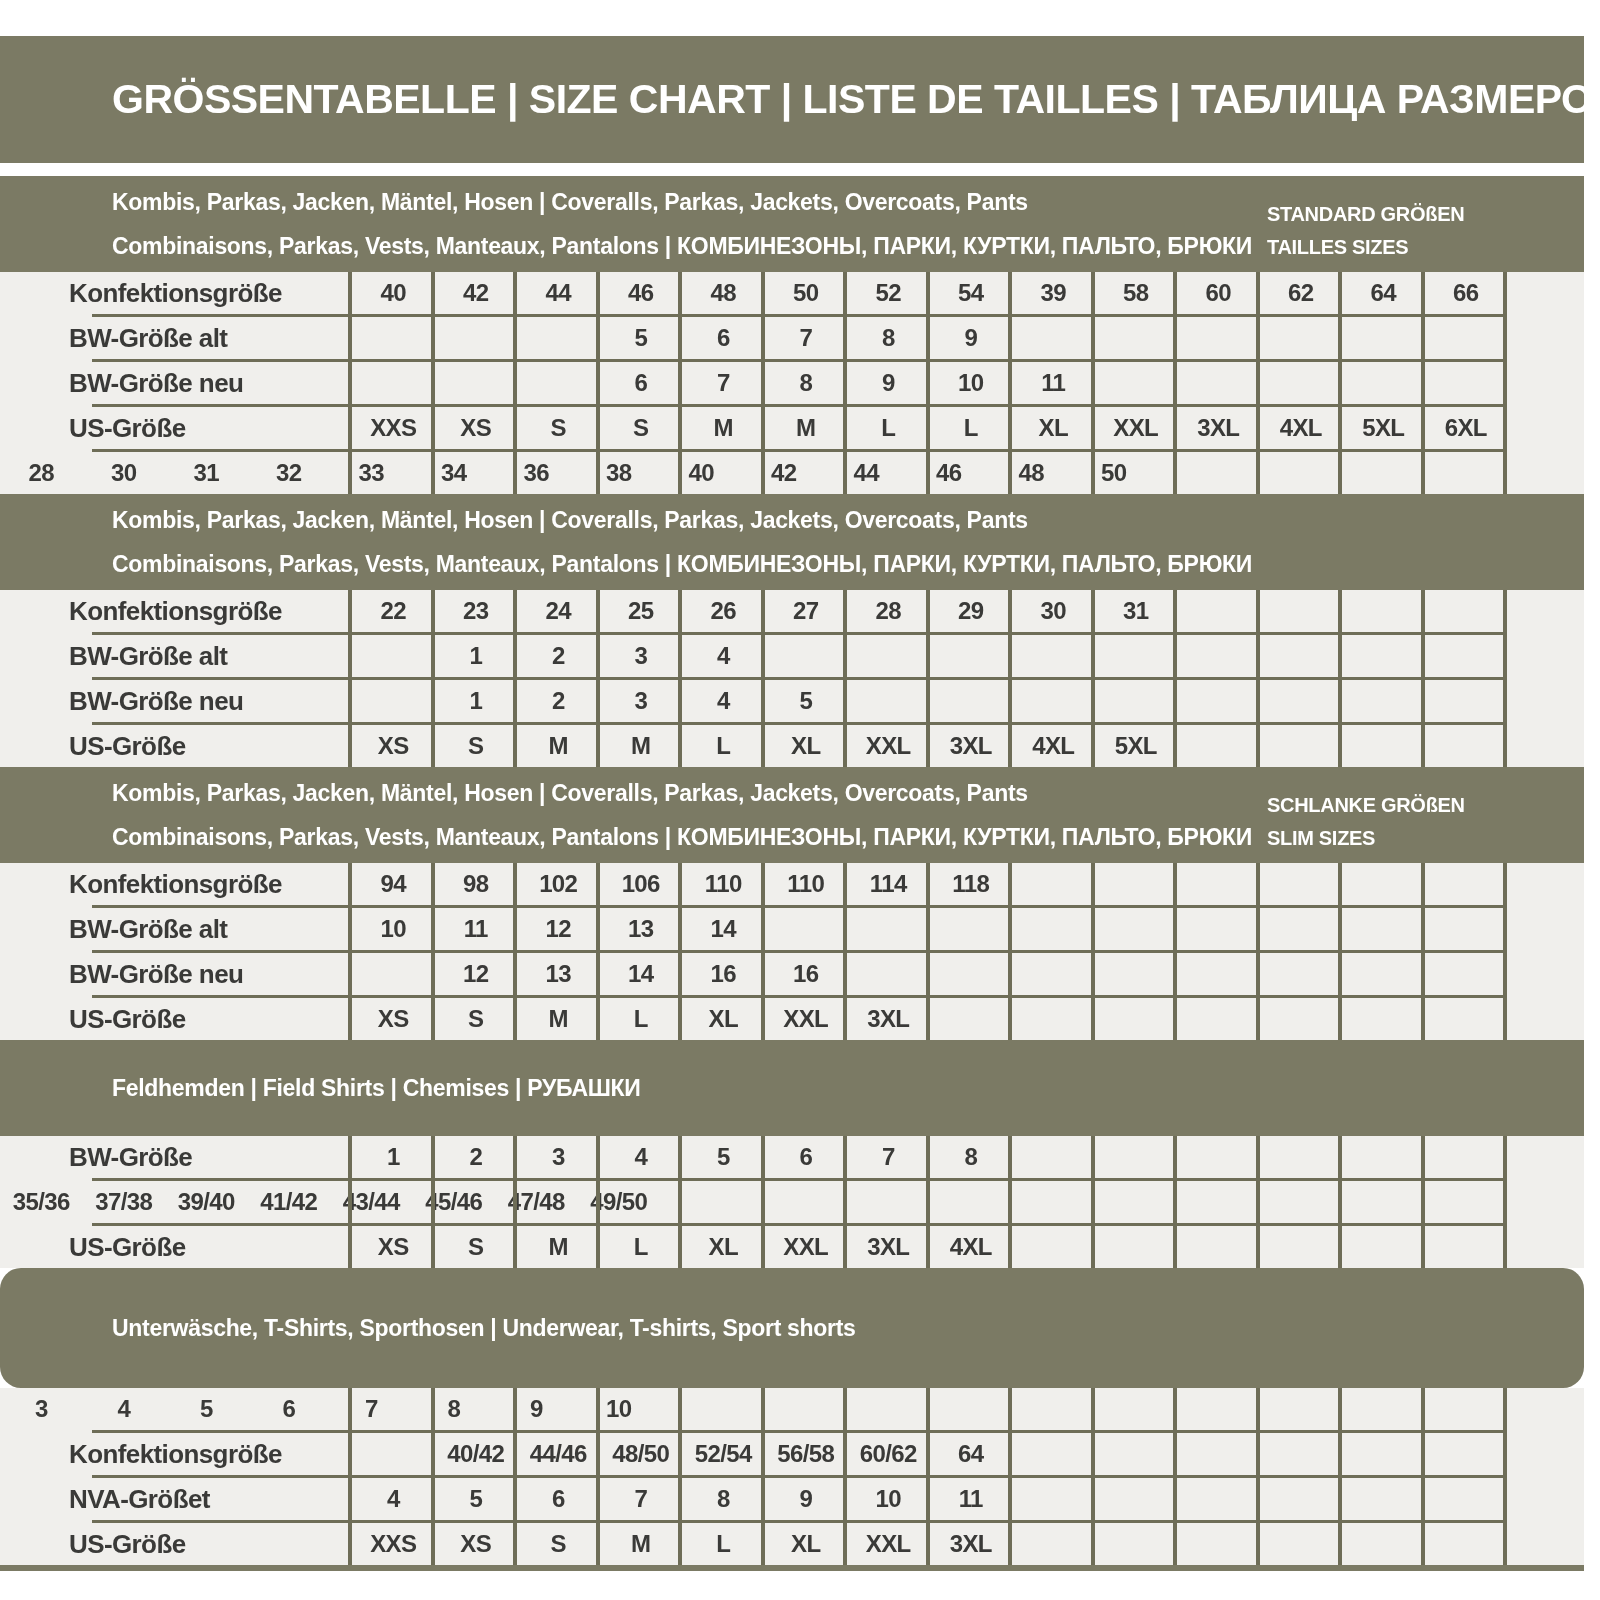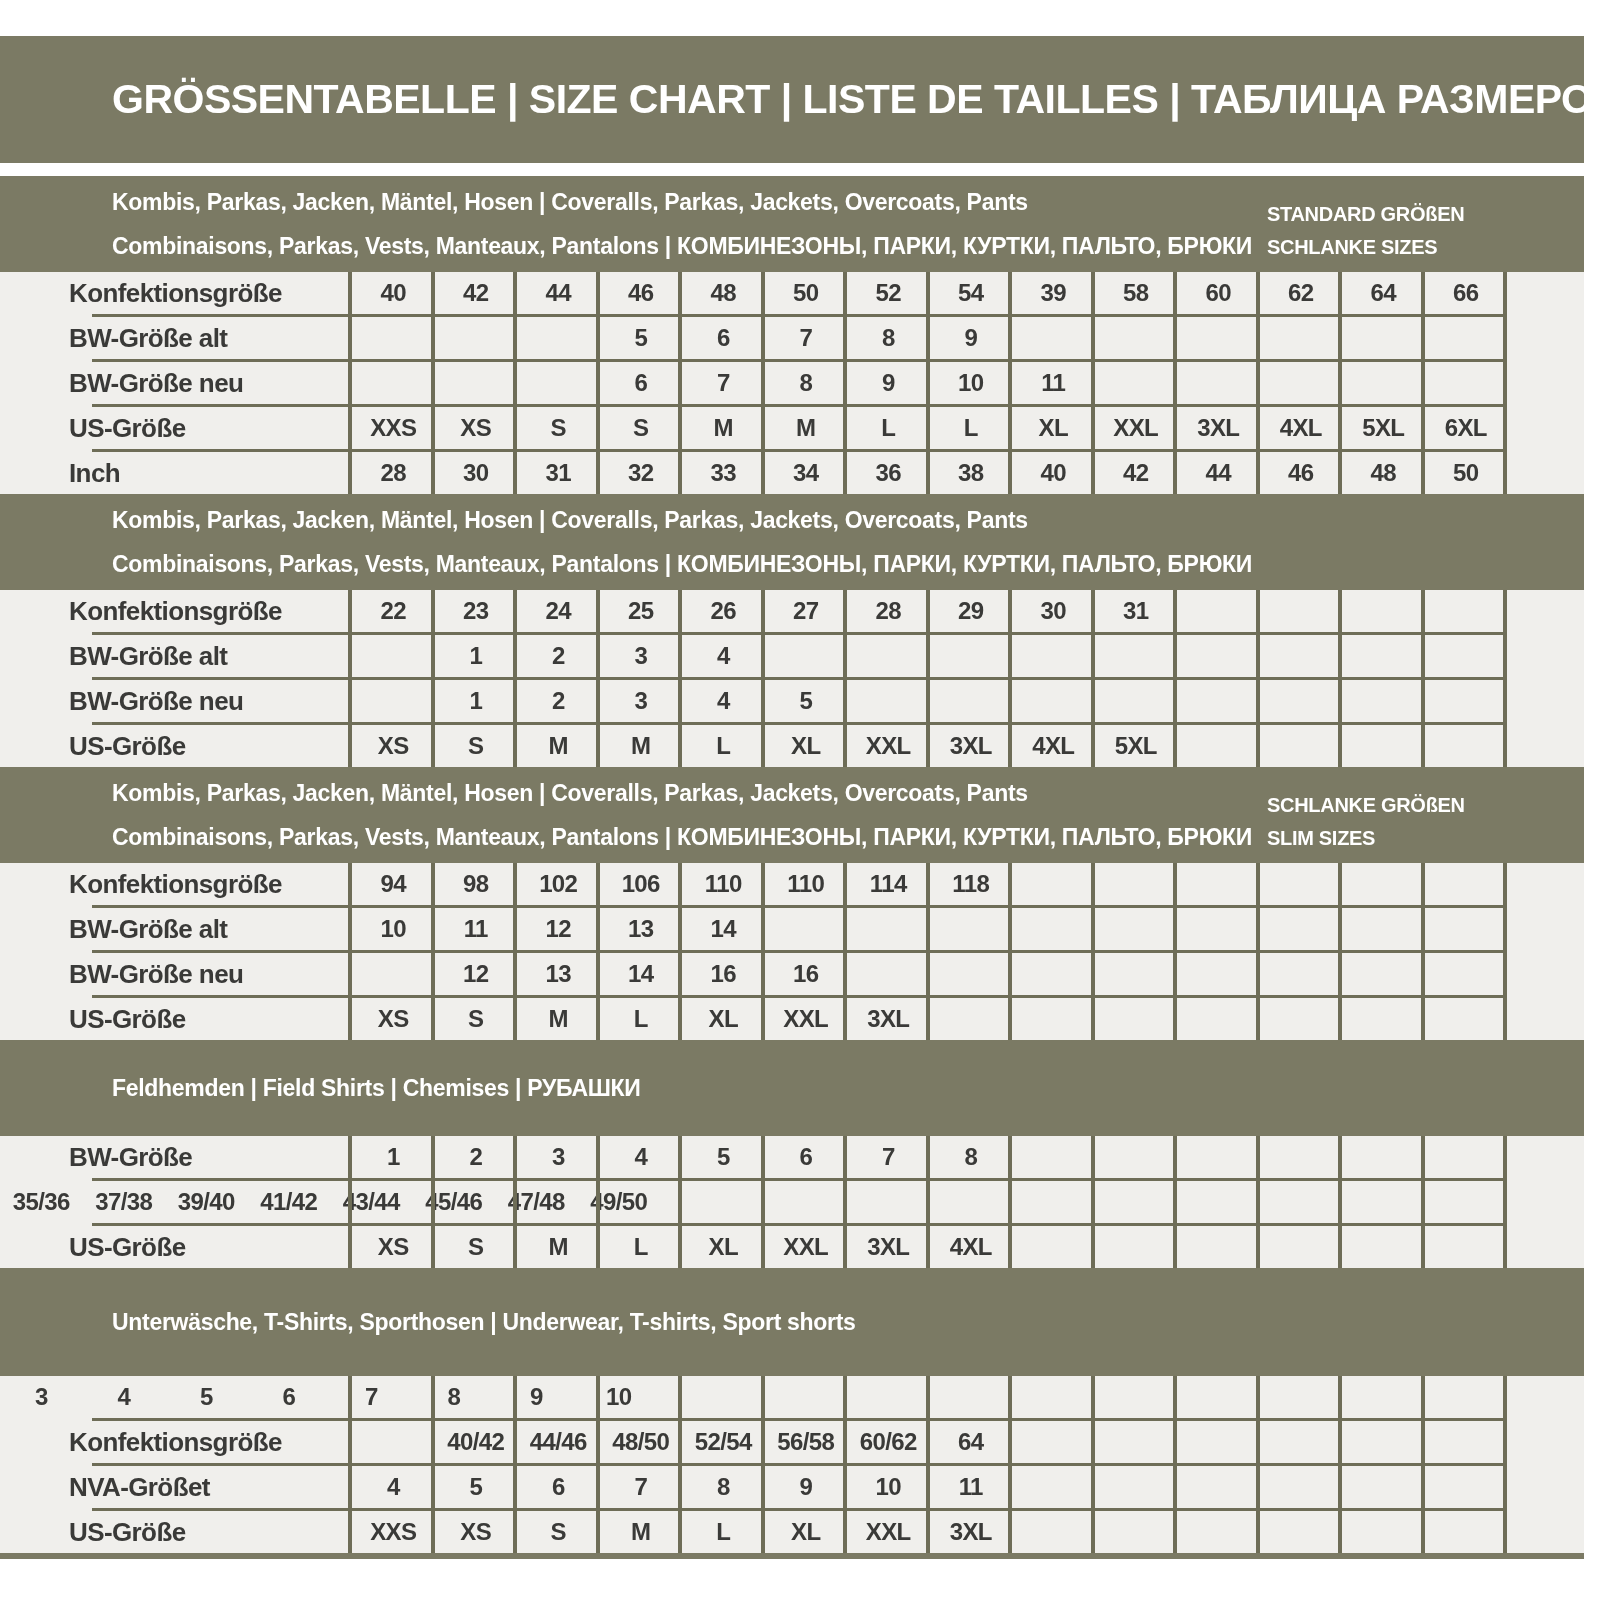--- a/index.html
+++ b/index.html
@@ -25,21 +25,21 @@
   }
   .title-band h1{
     margin-left:112px;font-size:41px;font-weight:700;color:#fff;
     letter-spacing:-0.5px;white-space:nowrap;
   }
   .title-gap{height:13px;background:var(--paper);}
   
   .band{
     position:relative;height:96px;background:var(--olive);color:#fff;padding-left:32px;
   }
-  .band.tall{height:108px;}
+  .band.tall{height:120px;border-radius:21px;}
   .band-main{
     position:absolute;left:112px;top:0;bottom:0;right:360px;
     display:flex;flex-direction:column;justify-content:center;gap:17px;
   }
   .band-line{
     font-size:23px;font-weight:700;letter-spacing:-0.3px;white-space:nowrap;
   }
   .band-line:empty{display:none;}
   .band-side{position:absolute;left:1267px;top:22px;}
   .side-line{
@@ -79,21 +79,21 @@
   <div class="title-gap"></div>
 
   <section>
     <div class="band">
       <div class="band-main">
         <div class="band-line">Kombis, Parkas, Jacken, Mäntel, Hosen | Coveralls, Parkas, Jackets, Overcoats, Pants</div>
         <div class="band-line">Combinaisons, Parkas, Vests, Manteaux, Pantalons | КОМБИНЕЗОНЫ, ПАРКИ, КУРТКИ, ПАЛЬТО, БРЮКИ</div>
       </div>
       <div class="band-side">
         <div class="side-line">STANDARD GRÖßEN</div>
-        <div class="side-line">SCHLANKE SIZES</div>
+        <div class="side-line">TAILLES SIZES</div>
       </div>
     </div>
     <div class="size-table">
         <div class="trow">
           <div class="cell label">Konfektionsgröße</div>
           <div class="cell val">40</div>
           <div class="cell val">42</div>
           <div class="cell val">44</div>
           <div class="cell val">46</div>
           <div class="cell val">48</div>
@@ -156,21 +156,20 @@
           <div class="cell val">L</div>
           <div class="cell val">XL</div>
           <div class="cell val">XXL</div>
           <div class="cell val">3XL</div>
           <div class="cell val">4XL</div>
           <div class="cell val">5XL</div>
           <div class="cell val">6XL</div>
         </div>
         <div class="rowsep"></div>
         <div class="trow">
-          <div class="cell label">Inch</div>
           <div class="cell val">28</div>
           <div class="cell val">30</div>
           <div class="cell val">31</div>
           <div class="cell val">32</div>
           <div class="cell val">33</div>
           <div class="cell val">34</div>
           <div class="cell val">36</div>
           <div class="cell val">38</div>
           <div class="cell val">40</div>
           <div class="cell val">42</div>

